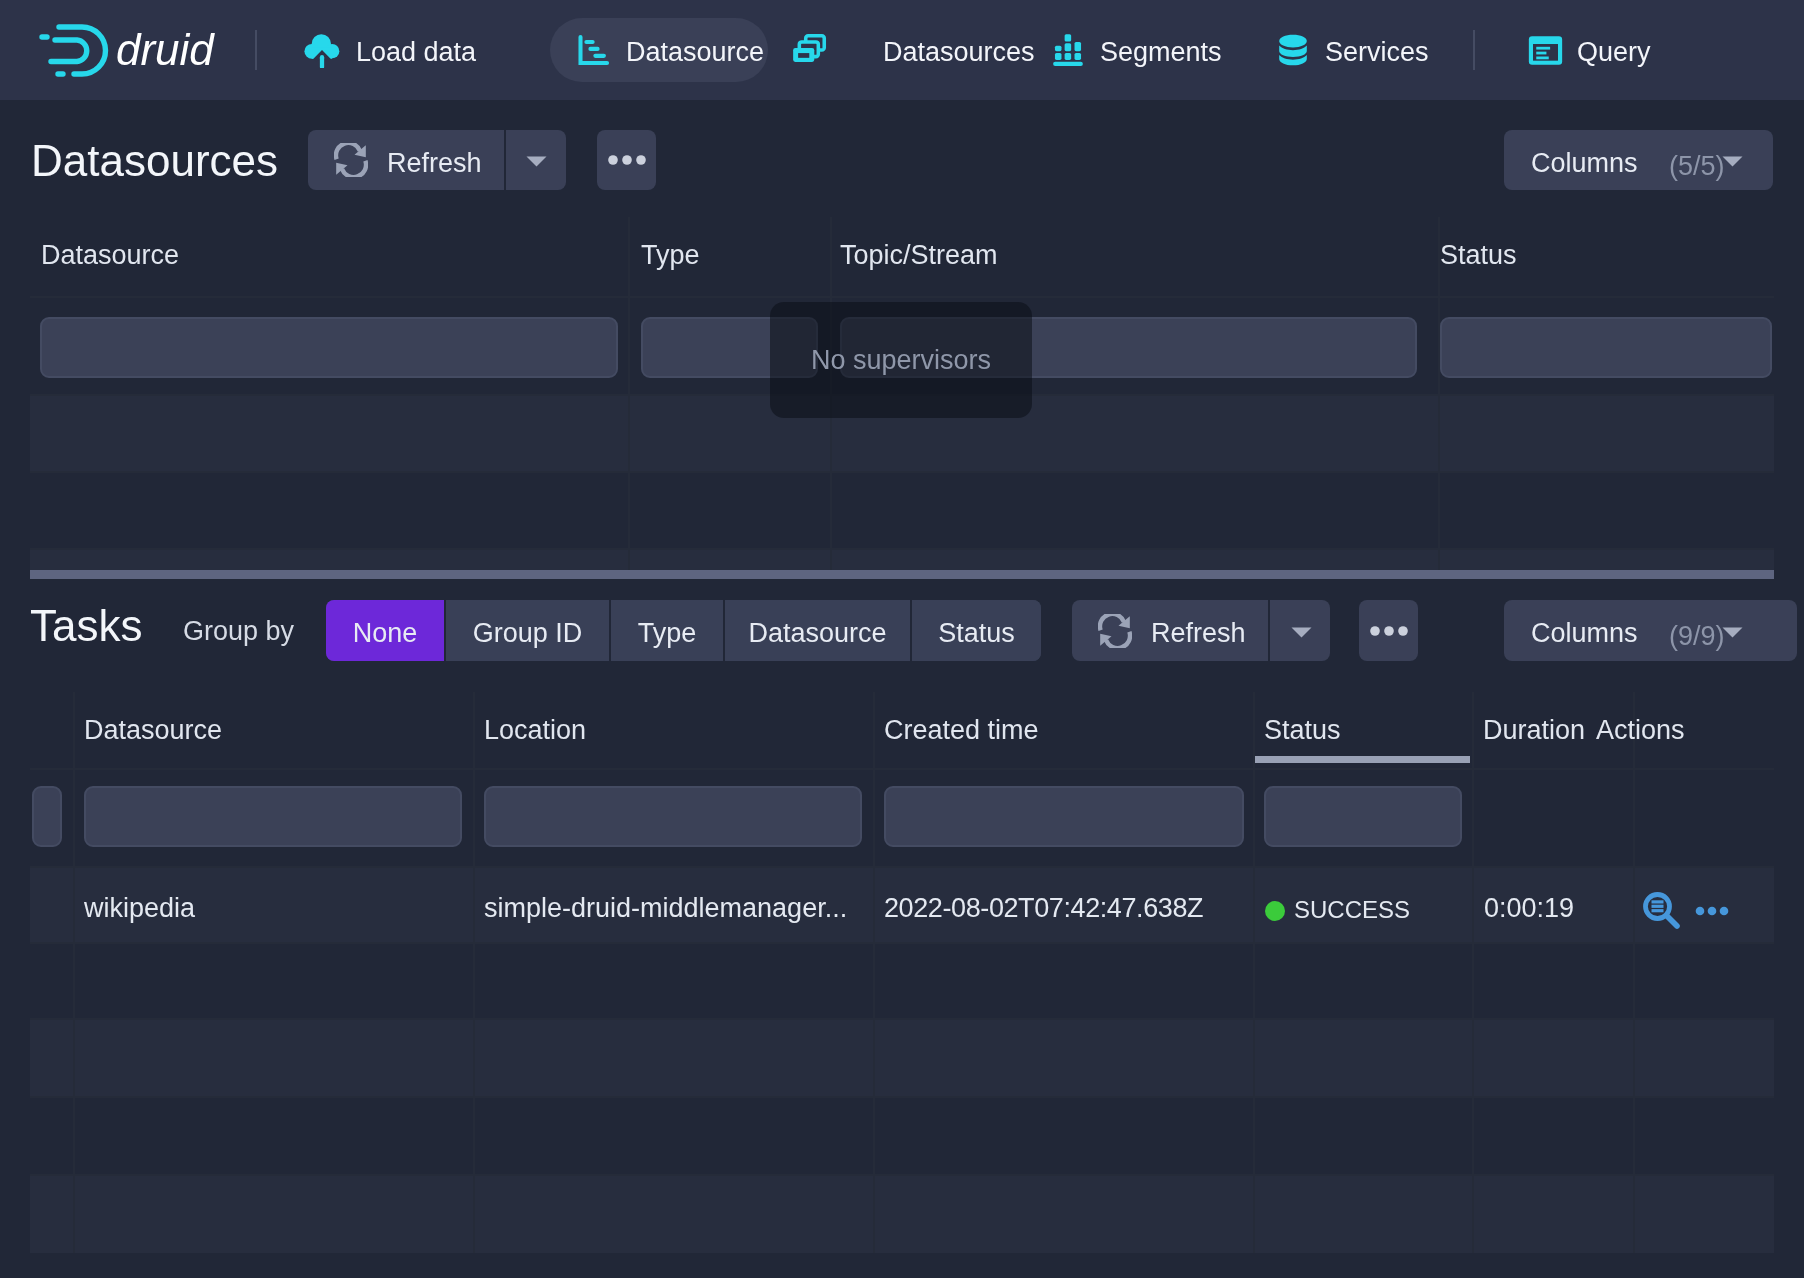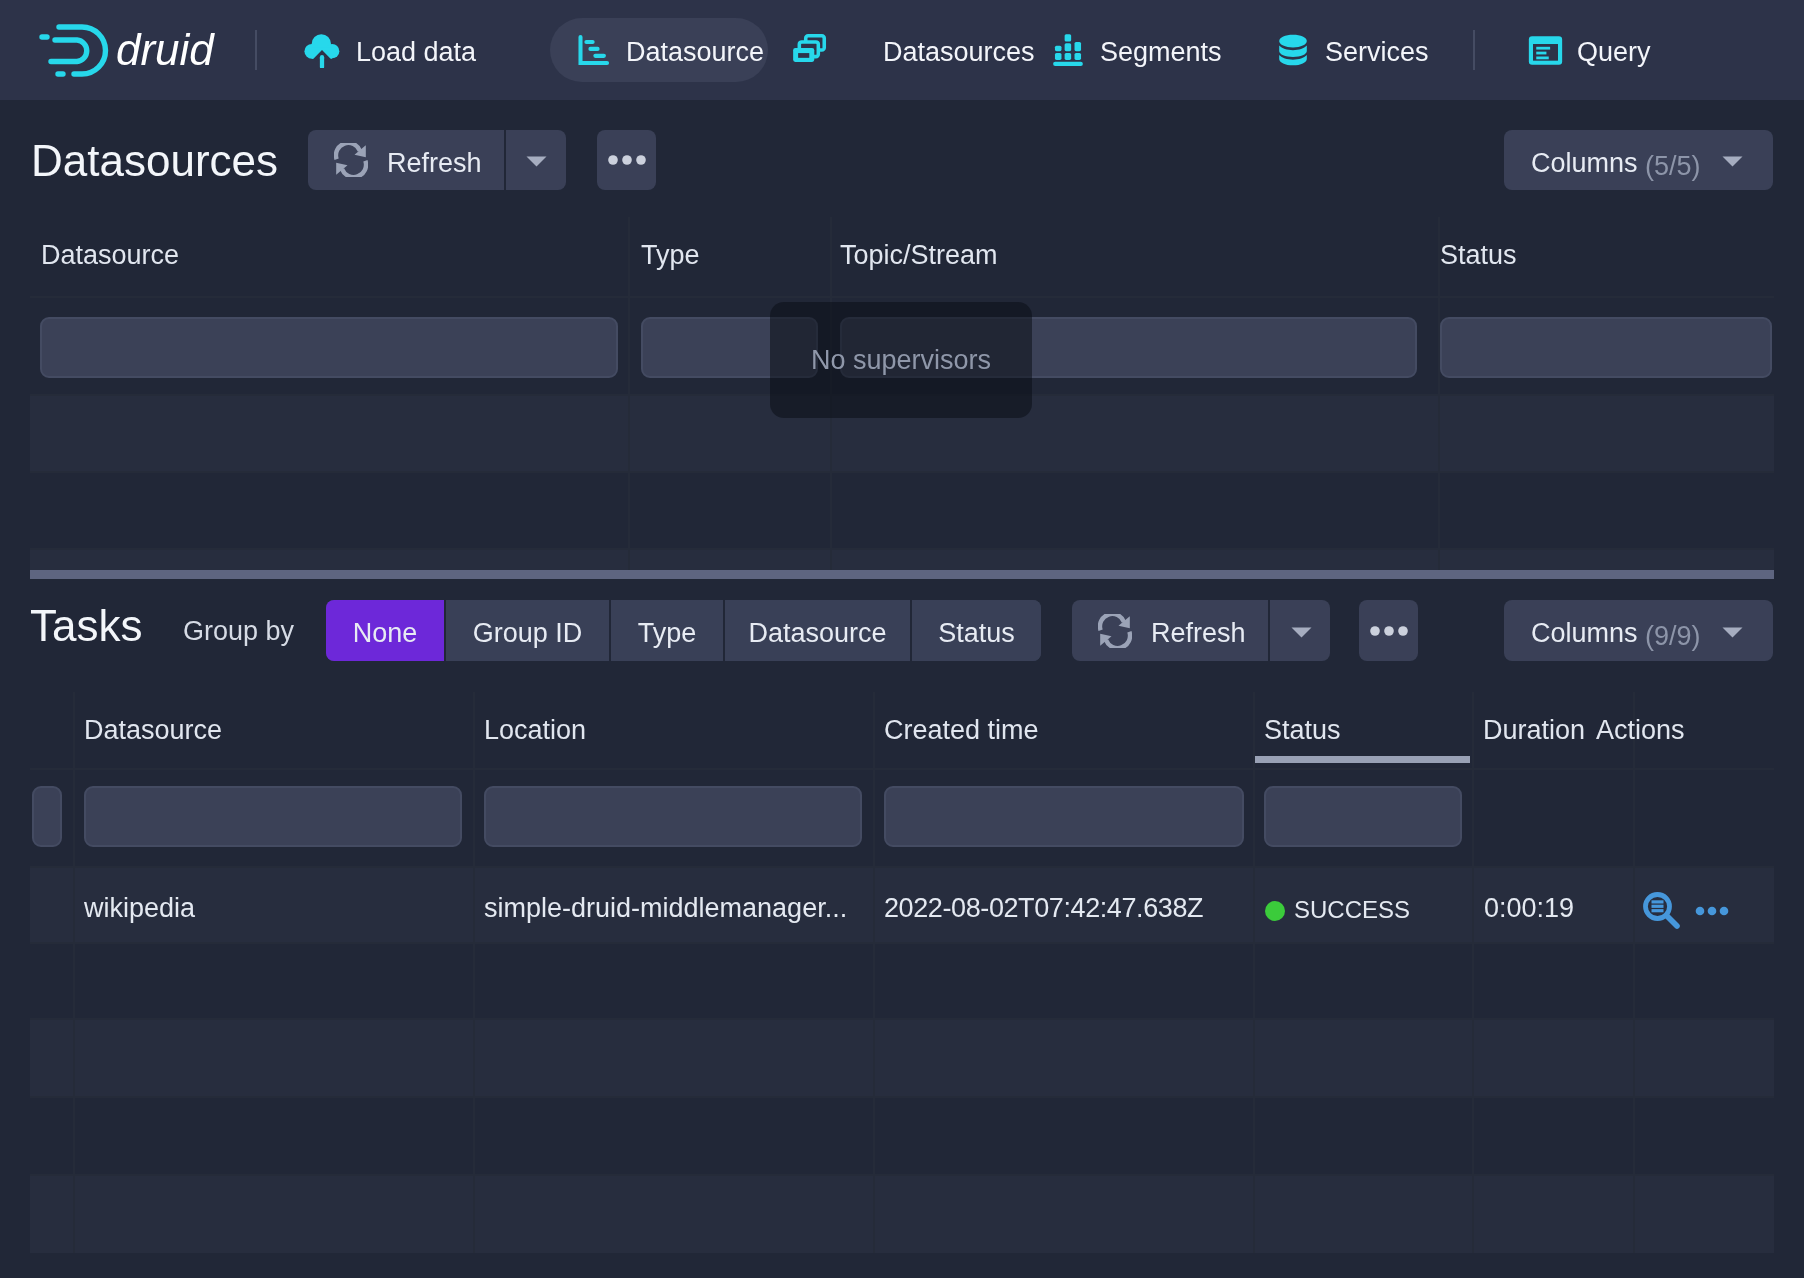--- a/index.html
+++ b/index.html
@@ -10,21 +10,21 @@
   #nav { position:absolute; left:0; top:0; width:1804px; height:100px; background:#2d3349; }
   .navdiv { position:absolute; top:30px; width:2px; height:40px; background:#454c63; }
   .navitem { position:absolute; top:0; height:100px; display:flex; align-items:center; color:#f3f5fa; font-size:27px; }
   .navitem svg { display:block; }
   #pill { position:absolute; left:550px; top:18px; width:218px; height:64px; background:#3a4057; border-radius:32px; }
   
   .title { position:absolute; color:#f3f6fa; font-size:44px; line-height:44px; }
   .btn { position:absolute; background:#3a4057; border-radius:8px; height:60px; display:flex; align-items:center; color:#e7ebf3; font-size:27px; }
   .btn2 { position:absolute; background:#3a4057; border-radius:8px; height:61px; display:flex; align-items:center; color:#e7ebf3; font-size:27px; }
   .muted { color:#8d95a9; }
-  .btn span, .btn2 span { position:relative; top:3px; }
+  .btn span, .btn2 span { position:relative; top:3px;margin-left:24px; }
   .navitem span { position:relative; top:2px; }
   .seg { position:absolute; top:0; height:61px; text-align:center; line-height:67px; color:#e7ebf3; font-size:27px; background:#394057; }
   .sgap { position:absolute; top:0; width:2px; height:61px; background:#212737; }
   
   .vline { position:absolute; width:2px; background:#252b39; }
   .hline { position:absolute; height:2px; background:#252b39; }
   .hdr { position:absolute; color:#e1e6ef; font-size:27px; line-height:27px; }
   .cell { position:absolute; color:#e4e9f1; font-size:27px; line-height:27px; }
   .finput { position:absolute; height:61px; background:#3b4157; border:2px solid #444b62; border-radius:9px; }
   .stripe { position:absolute; background:#272d3e; }
@@ -231,21 +231,21 @@
 <div class="btn2" style="left:1359px; top:600px; width:59px; justify-content:center;">
   <svg width="38" height="10" viewBox="0 0 38 10">
     <g fill="#ccd1dd">
         <circle cx="5" cy="5" r="4.8"></circle>
         <circle cx="19" cy="5" r="4.8"></circle>
         <circle cx="33" cy="5" r="4.8"></circle>
       </g>
   </svg>
 </div>
 
-<div class="btn2" style="left:1504px; top:600px; width:269px;">
+<div class="btn2" style="left:1504px; top:600px; width:293px;">
   <span style="margin-left:27px;">Columns <span class="muted">(9/9)</span></span>
   <svg style="position:absolute; left:217px; top:26px;" width="23" height="12" viewBox="0 0 23 12">
       <path d="M1.5 1.5 L21.5 1.5 L11.5 11.5 Z" fill="#a6adc0"></path>
     </svg>
 </div>
 
 <div id="tasktable" class="abs" style="left:30px; top:692px; width:1744px; height:561px; overflow:hidden;">
 
   <div class="stripe" style="left:0; top:174px; width:1744px; height:76px;"></div>
   <div class="stripe" style="left:0; top:326px; width:1744px; height:78px;"></div>

